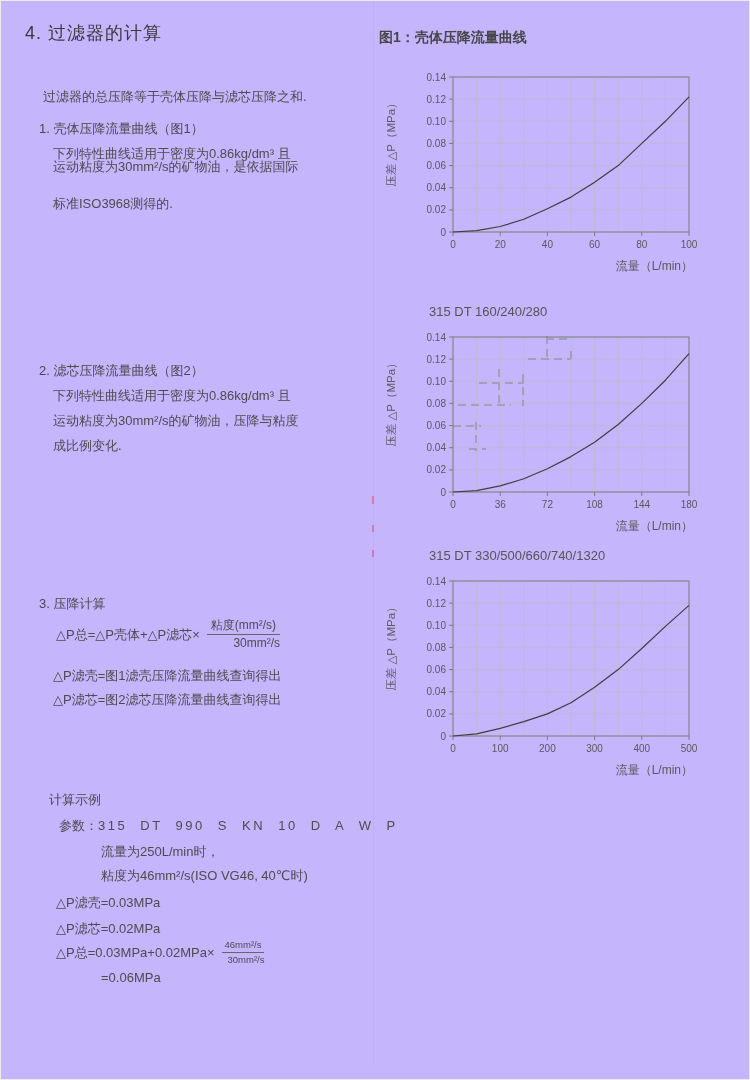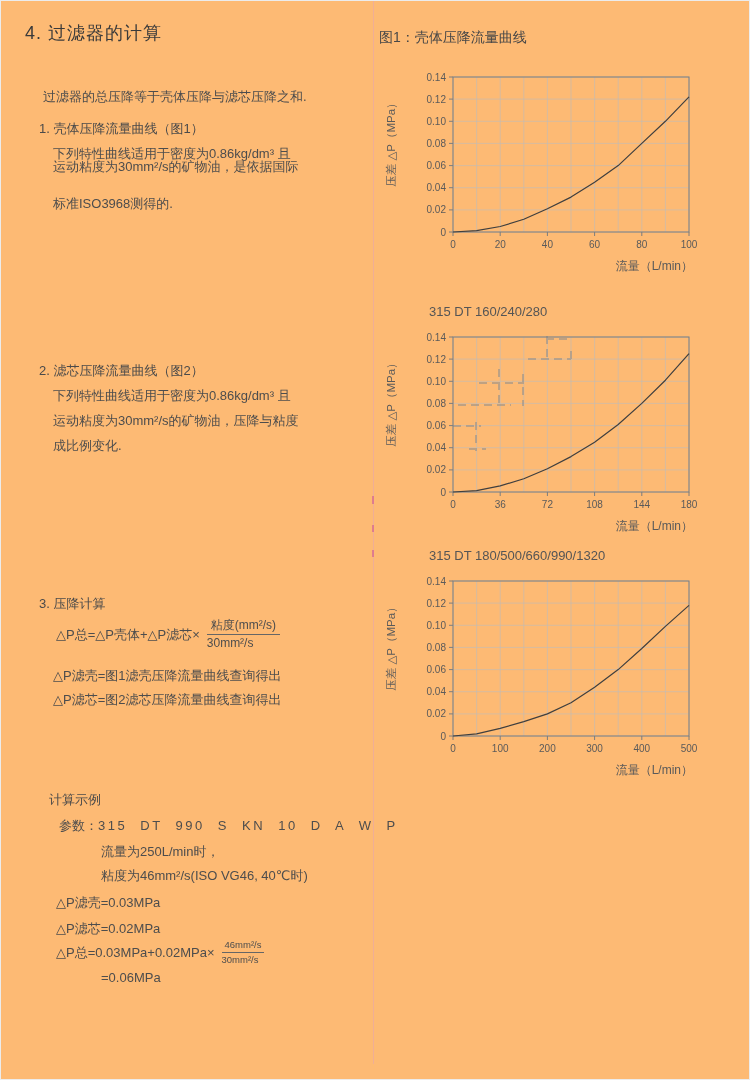--- a/index.html
+++ b/index.html
@@ -1,31 +1,31 @@
 <!DOCTYPE html>
 <html><head>
 <meta charset="utf-8">
 <style>
   html,body{margin:0;padding:0;background:#ffffff;}
   #page{
-    position:relative;width:750px;height:1080px;background:#fdba74;
+    position:relative;width:750px;height:1080px;background:#c4b5fd;
     font-family:"Liberation Sans","DejaVu Sans",sans-serif;
     color:#4d4d4d;overflow:hidden;border:1px solid #ececec;box-sizing:border-box;
   }
   .t{position:absolute;font-size:13px;line-height:18px;white-space:nowrap;}
   #doc-title{position:absolute;left:24px;top:20px;font-size:18px;color:#3a3a3a;letter-spacing:1px;}
   .sec-head{color:#4a4a4a;text-align:right;}
   .formula{display:flex;align-items:center;gap:7px;}
-  .frac{display:inline-flex;flex-direction:column;text-align:left;vertical-align:middle;font-size:12px;line-height:15px;}
+  .frac{display:inline-flex;flex-direction:column;text-align:right;vertical-align:middle;font-size:12px;line-height:15px;}
   .frac .num{border-bottom:1px solid #666;padding:0 4px 1px 4px;}
   .frac .den{padding-top:1px;}
   .frac-sm{font-size:9.5px;line-height:12px;}
   .frac-sm .num{padding:0 3px 1px 3px;}
   .spaced{letter-spacing:2.5px;word-spacing:7px;}
-  #figure-header{position:absolute;left:378px;top:28px;font-size:14px;font-weight:normal;color:#474747;white-space:nowrap;}
+  #figure-header{position:absolute;left:378px;top:28px;font-size:14px;font-weight:bold;color:#474747;white-space:nowrap;}
   .chart-block{position:absolute;left:378px;width:360px;}
   .chart-title{font-size:13px;line-height:18px;color:#555;margin-left:50px;white-space:nowrap;}
   svg.chart{display:block;margin-top:4px;}
   #fold-line{position:absolute;left:372px;top:0;width:1px;height:1063px;background:rgba(224,160,190,0.45);}
   .fold-dash{position:absolute;left:371px;width:2px;background:rgba(214,105,145,0.75);}
   #fd1{top:495px;height:8px;}
   #fd2{top:524px;height:7px;}
   #fd3{top:549px;height:7px;}
 </style>
 </head>
@@ -210,21 +210,21 @@
           <line x1="70" y1="12.0" x2="74" y2="12.0" stroke="#7d7d7d" stroke-width="1"></line>
           <text x="67" y="15.5">0.14</text>
         </g>
         <polyline points="74.0,167.0 97.6,165.6 121.2,160.9 144.8,153.7 168.4,143.8 192.0,131.6 215.6,117.2 239.2,99.5 262.8,78.4 286.4,55.2 310.0,28.6" fill="none" stroke="#3f3f3f" stroke-width="1.2" stroke-linejoin="round"></polyline>
         <text x="16" y="77.1" transform="rotate(-90 16 77.1)" font-size="11.5" fill="#5a5a5a" text-anchor="middle">压差 △P（MPa）</text>
         <text x="314" y="205" font-size="12" fill="#5a5a5a" text-anchor="end">流量（L/min）</text>
       </svg>
   </div>
 
   <div class="chart-block" style="top:546px">
-    <div class="chart-title">315 DT 180/500/660/990/1320</div>
+    <div class="chart-title">315 DT 330/500/660/740/1320</div>
     <svg class="chart" width="345" height="212">
         <g stroke="#bcbcbc" stroke-width="0.6">
           <line x1="74.0" y1="12" x2="74.0" y2="167"></line>
           <line x1="97.6" y1="12" x2="97.6" y2="167"></line>
           <line x1="121.2" y1="12" x2="121.2" y2="167"></line>
           <line x1="144.8" y1="12" x2="144.8" y2="167"></line>
           <line x1="168.4" y1="12" x2="168.4" y2="167"></line>
           <line x1="192.0" y1="12" x2="192.0" y2="167"></line>
           <line x1="215.6" y1="12" x2="215.6" y2="167"></line>
           <line x1="239.2" y1="12" x2="239.2" y2="167"></line>

